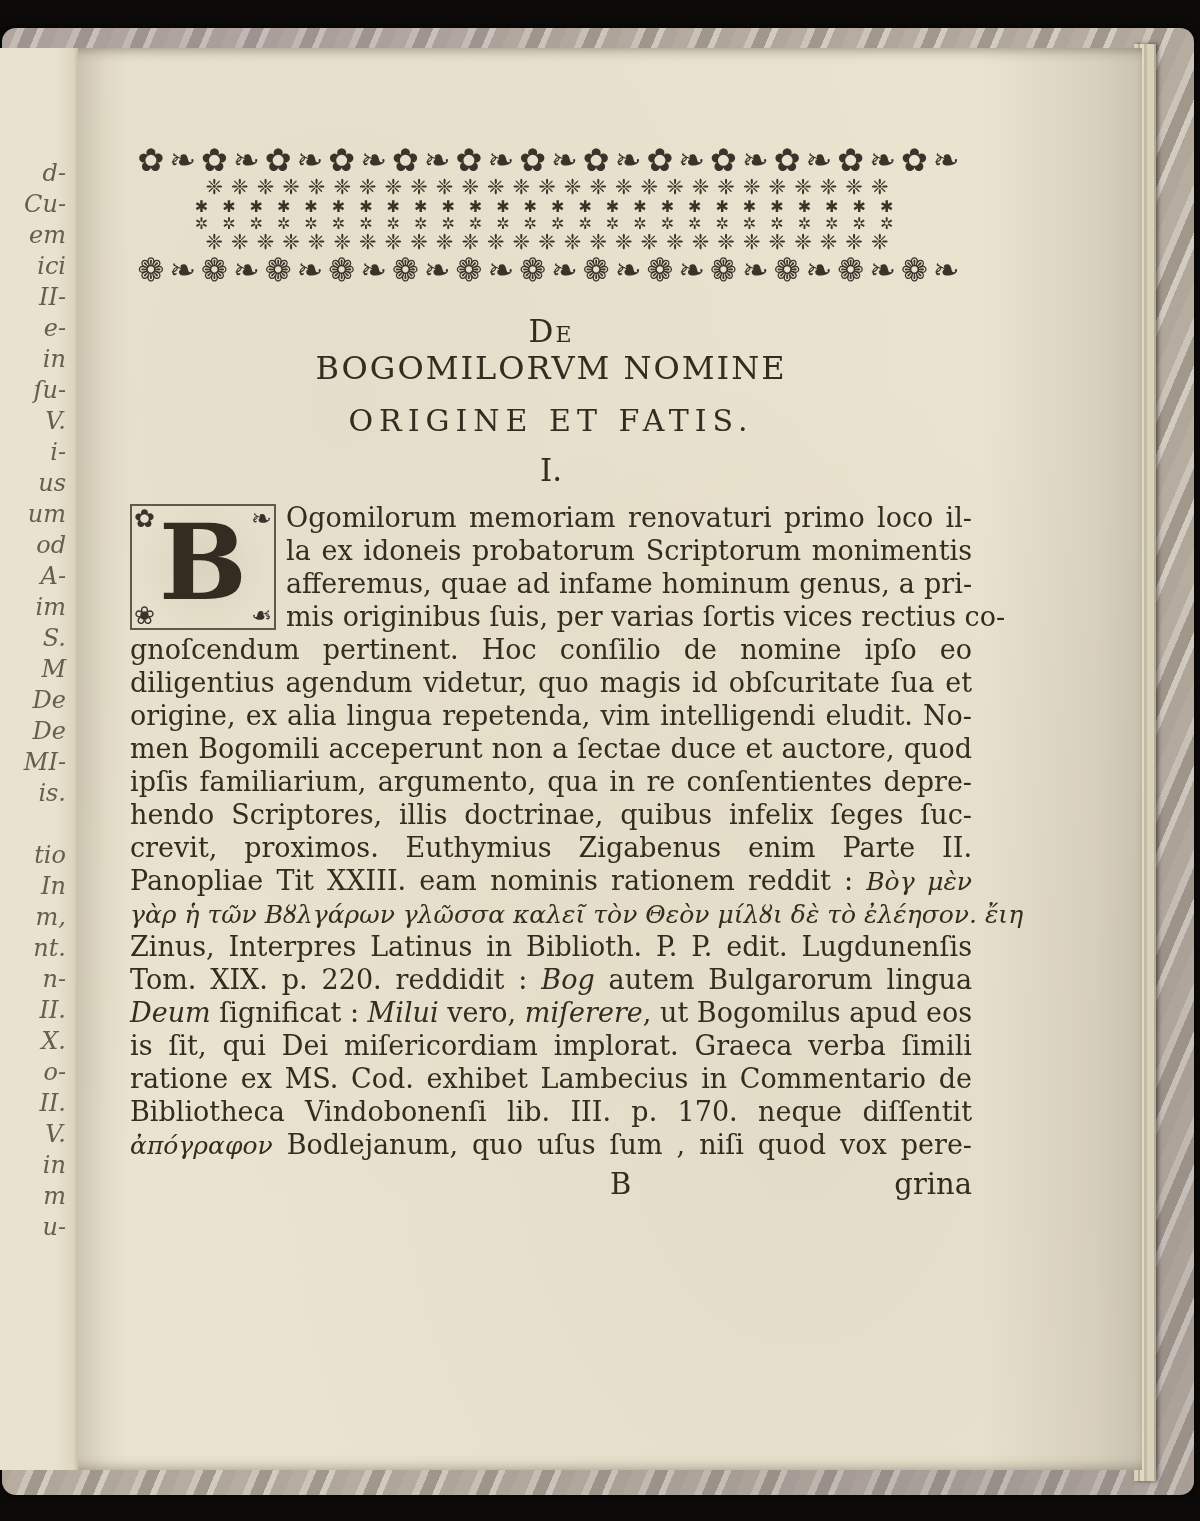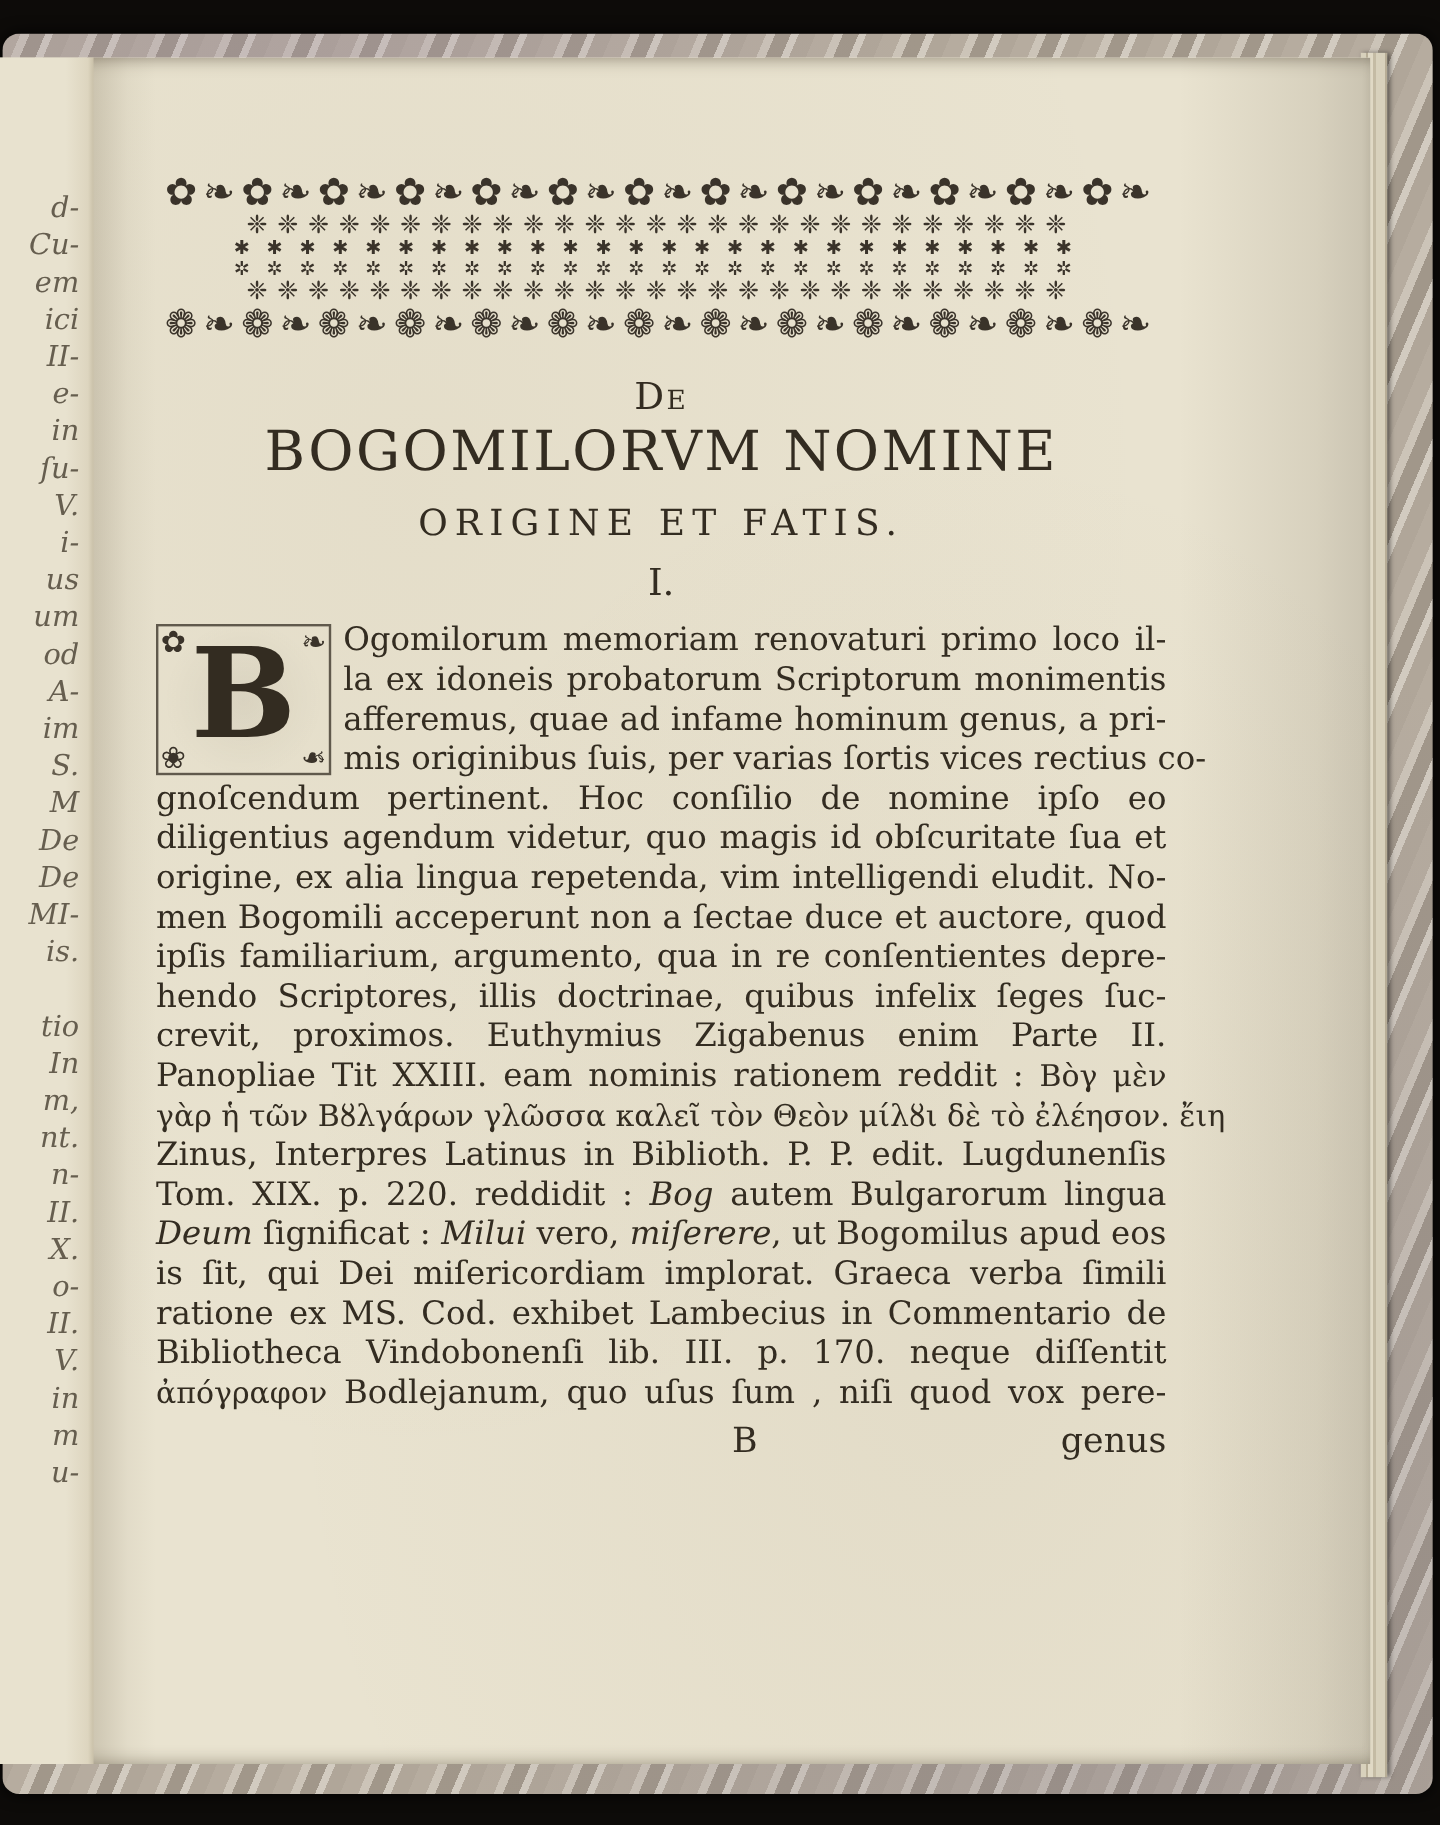--- a/index.html
+++ b/index.html
@@ -68,33 +68,33 @@
 
   
   .content{
     position:absolute;left:130px;top:0;width:842px;height:100%;
     color:var(--ink);
   }
   .orn-band{margin:96px auto 0;text-align:center;color:#3a332a;}
   .orn-row{line-height:1.04;white-space:nowrap;overflow:hidden;}
 
   .kicker{margin-top:26px;text-align:center;font-size:31px;font-variant:small-caps;letter-spacing:2px;}
-  .title{margin-top:0px;text-align:center;font-size:46px;letter-spacing:2px;white-space:nowrap;}
+  .title{margin-top:0px;text-align:center;font-size:32px;letter-spacing:2px;white-space:nowrap;}
   .subtitle{margin-top:16px;text-align:center;font-size:30px;letter-spacing:6px;}
   .section{margin-top:14px;text-align:center;font-size:31px;}
 
   .para{margin-top:13px;font-size:27px;}
   .tline{
     line-height:33px;height:33px;
     text-align:justify;text-align-last:justify;
     white-space:nowrap;
   }
   .seg-r{}
   .seg-i{font-style:italic;}
-  .seg-g{font-size:25px;}
+  .seg-g{font-style:italic;font-size:25px;}
 
   .dropcap{
     float:left;width:146px;height:126px;margin:3px 10px 0 0;
     border:2px solid rgba(51,44,33,.75);
     position:relative;background:radial-gradient(circle at 50% 50%, rgba(51,44,33,.07), transparent 70%);
   }
   .dropcap .big{
     position:absolute;left:50%;top:50%;transform:translate(-50%,-54%);
     font-size:104px;font-weight:bold;color:var(--ink);
   }
@@ -197,17 +197,17 @@
           <div class="tline"><span class="seg-r">Tom. XIX. p. 220. reddidit : </span><span class="seg-i">Bog</span><span class="seg-r"> autem Bulgarorum lingua</span></div>
           <div class="tline"><span class="seg-i">Deum</span><span class="seg-r"> ſignificat : </span><span class="seg-i">Milui</span><span class="seg-r"> vero, </span><span class="seg-i">miſerere</span><span class="seg-r">, ut Bogomilus apud eos</span></div>
           <div class="tline"><span class="seg-r">is ſit, qui Dei miſericordiam implorat.  Graeca verba ſimili</span></div>
           <div class="tline"><span class="seg-r">ratione ex MS. Cod. exhibet Lambecius in Commentario de</span></div>
           <div class="tline"><span class="seg-r">Bibliotheca Vindobonenſi lib. III. p. 170. neque diſſentit</span></div>
           <div class="tline"><span class="seg-g">ἀπόγραφον</span><span class="seg-r"> Bodlejanum, quo uſus ſum , niſi quod vox pere-</span></div>
         </div>
 
       <div class="sig-row">
         <span class="sig-b">B</span>
-        <span class="sig-catch">genus</span>
+        <span class="sig-catch">grina</span>
       </div>
     </div>
   </div>
 </div>
 
 </body></html>

